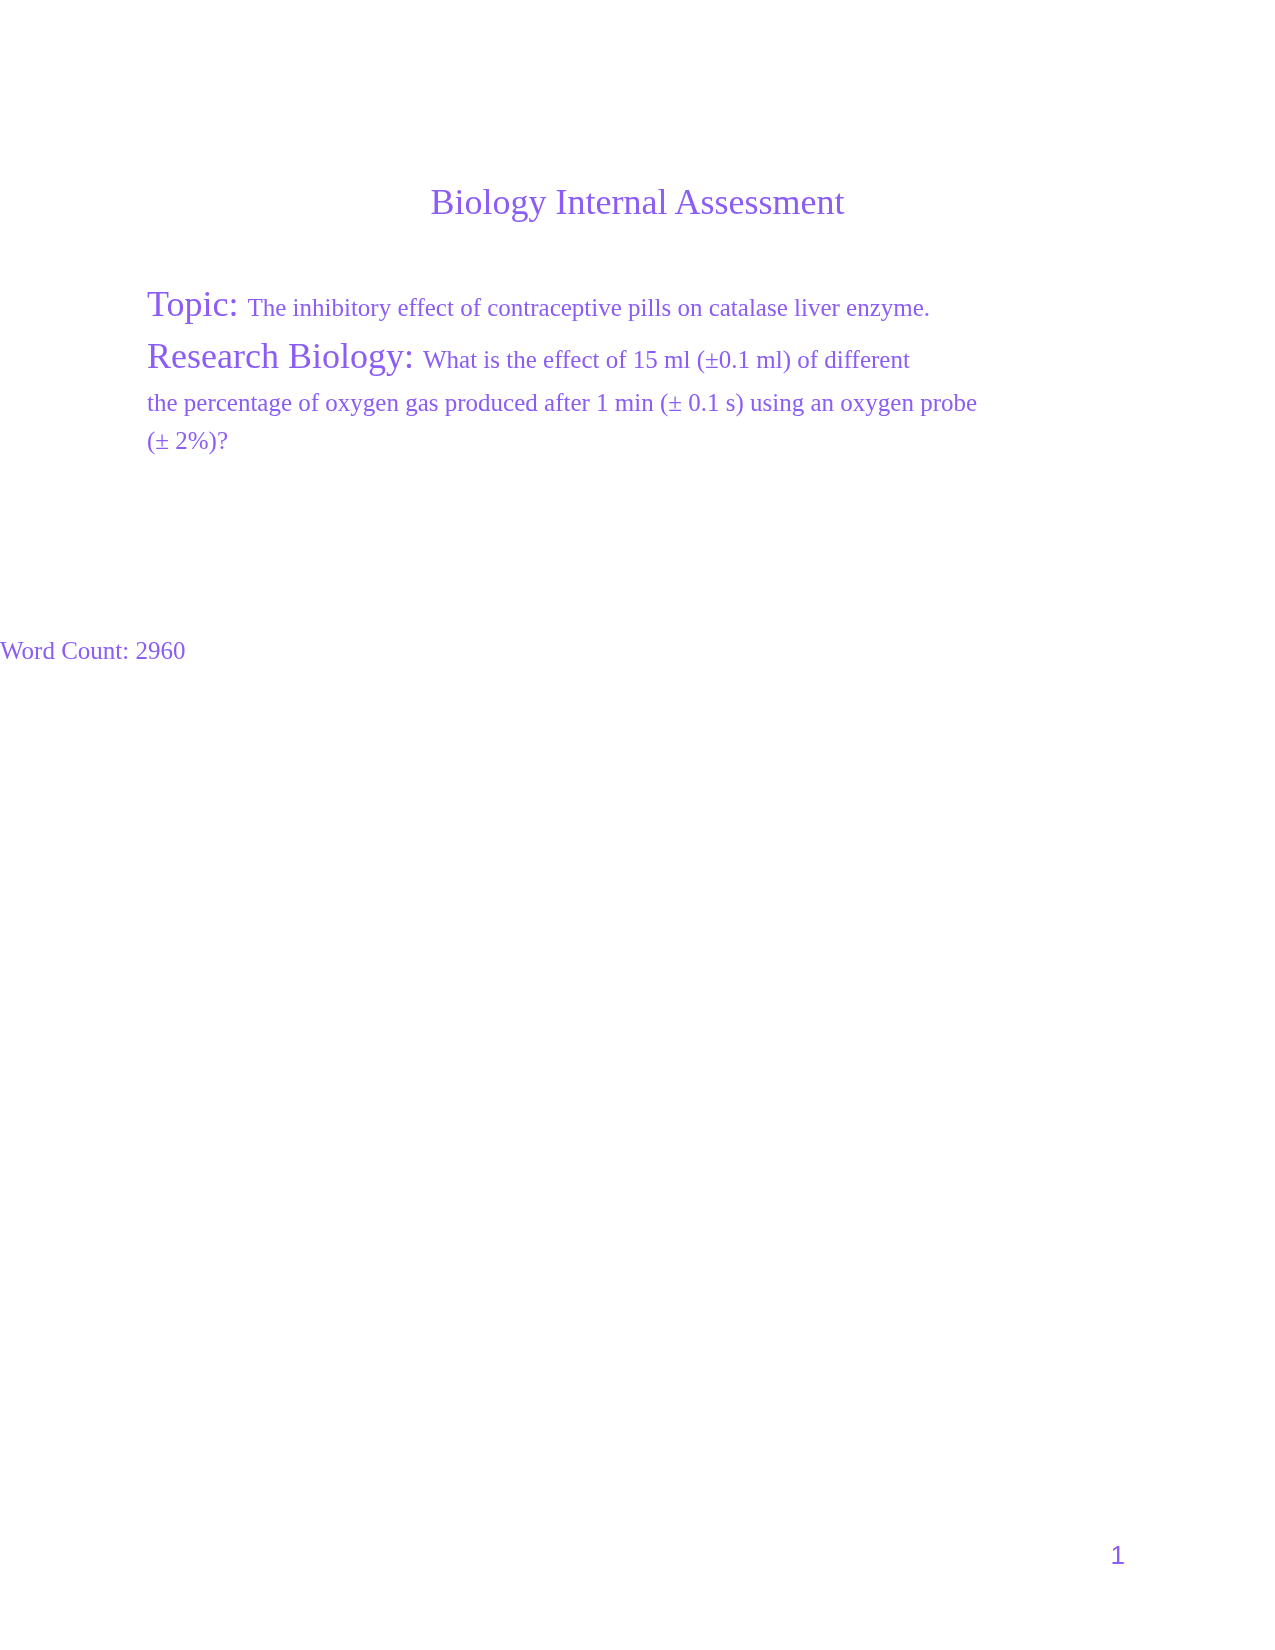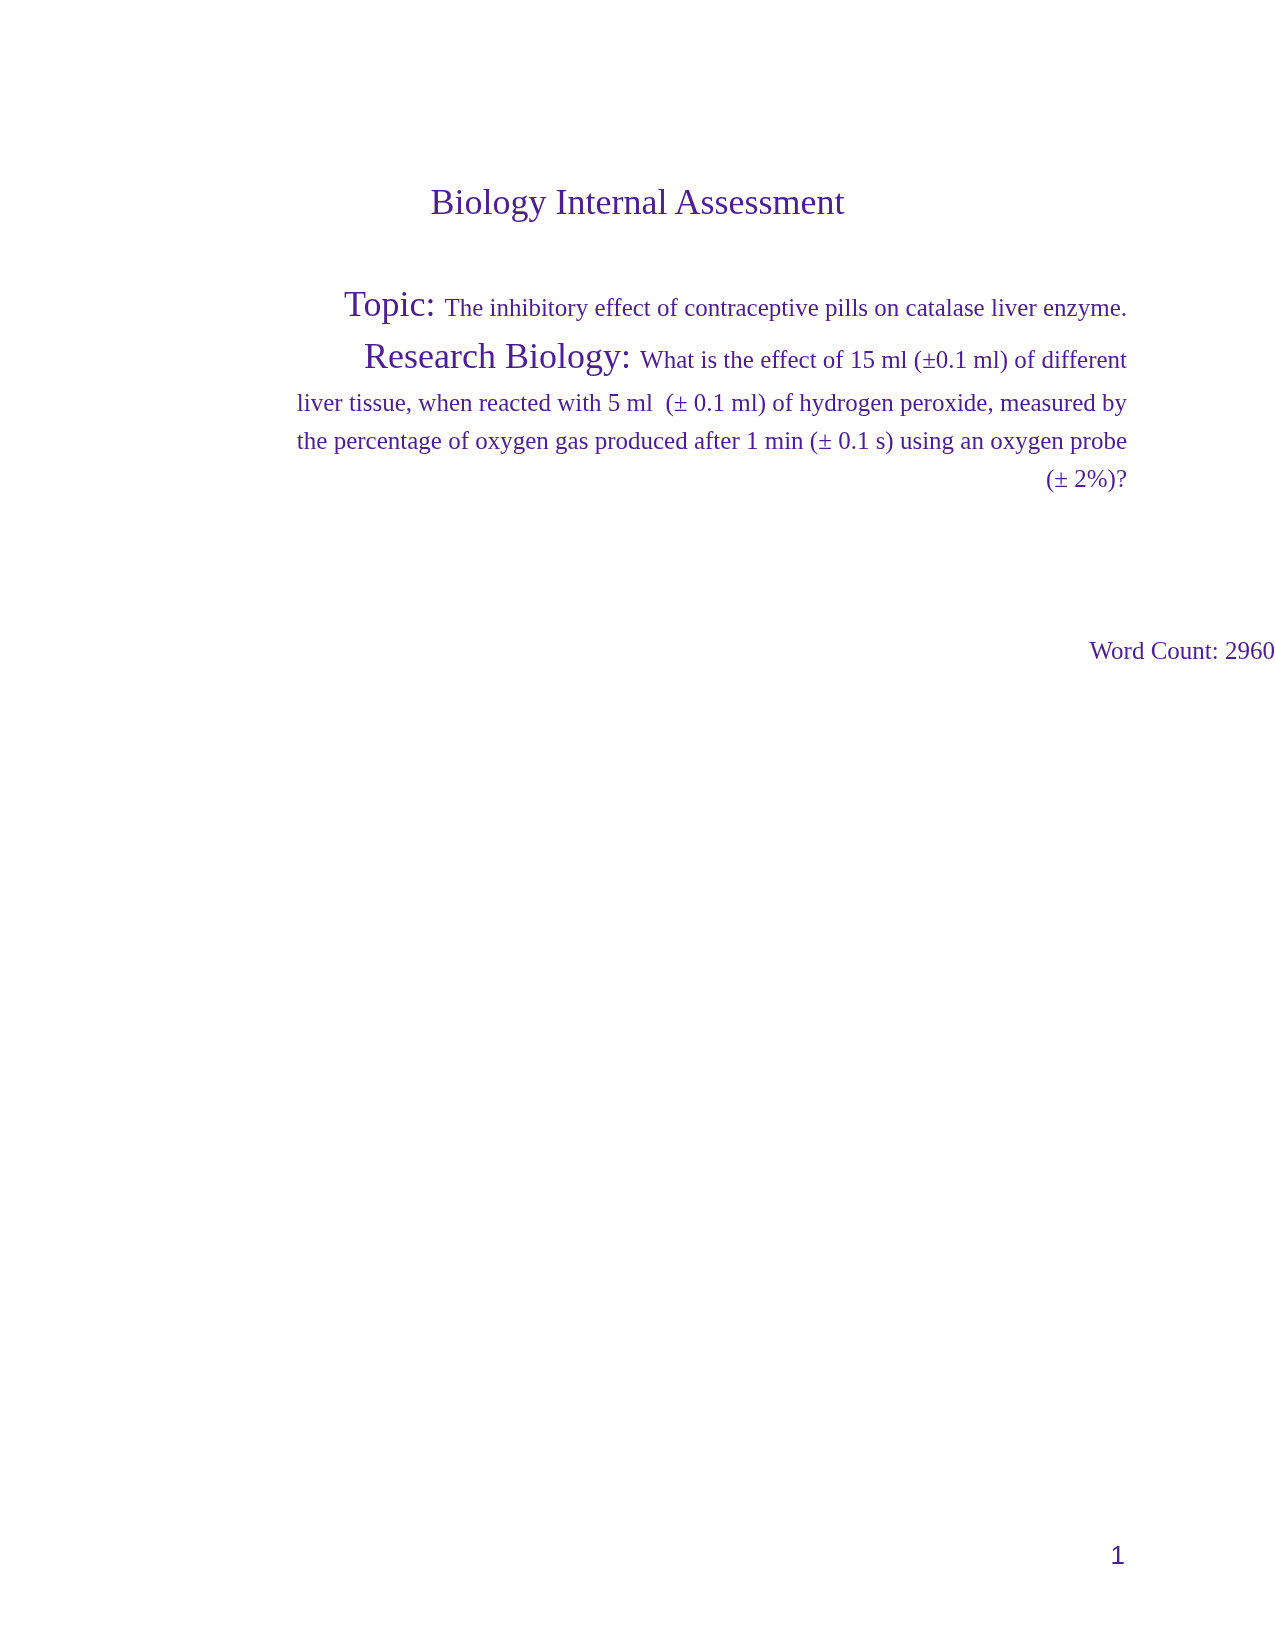--- a/index.html
+++ b/index.html
@@ -5,61 +5,61 @@
   html, body {
     margin: 0;
     padding: 0;
     background: #ffffff;
   }
   .page {
     position: relative;
     width: 1275px;
     height: 1580px;
     background: #ffffff;
-    color: #4c1d95;
+    color: #8b5cf6;
     font-family: "Liberation Serif", "DejaVu Serif", serif;
     overflow: hidden;
   }
   .doc-title {
     position: absolute;
     top: 180px;
     left: 0;
     width: 100%;
     text-align: center;
     font-size: 36px;
     line-height: 44px;
     font-weight: normal;
     margin: 0;
   }
   .para {
     position: absolute;
     top: 280px;
     left: 147px;
     width: 980px;
-    text-align: right;
+    text-align: left;
   }
   .line-lg {
     font-size: 36px;
     line-height: 48px;
     white-space: pre-wrap;
   }
   .inline-body {
     font-size: 25px;
   }
   .body-line {
     font-size: 25px;
     line-height: 38px;
     white-space: pre-wrap;
   }
   .word-count {
     position: absolute;
     top: 632px;
     left: 0;
     width: 100%;
-    text-align: right;
+    text-align: left;
     font-size: 25px;
     line-height: 38px;
   }
   .page-number {
     position: absolute;
     top: 1540px;
     right: 150px;
     font-family: "Liberation Sans", "DejaVu Sans", sans-serif;
     font-size: 26px;
     line-height: 30px;
@@ -72,21 +72,20 @@
 <div class="page">
 
   <h1 class="doc-title">Biology Internal Assessment</h1>
 
   <div class="para">
 
     <div class="line-lg"><span>Topic: </span><span class="inline-body">The inhibitory effect of contraceptive pills on catalase liver enzyme.</span></div>
 
     <div class="line-lg"><span>Research Biology: </span><span class="inline-body">What is the effect of 15 ml (±0.1 ml) of different</span></div>
 
-    <div class="body-line">liver tissue, when reacted with 5 ml  (± 0.1 ml) of hydrogen peroxide, measured by</div>
     <div class="body-line">the percentage of oxygen gas produced after 1 min (± 0.1 s) using an oxygen probe</div>
     <div class="body-line">(± 2%)?</div>
   </div>
 
   <div class="word-count">Word Count: 2960</div>
 
   <div class="page-number">1</div>
 
 </div>
 

